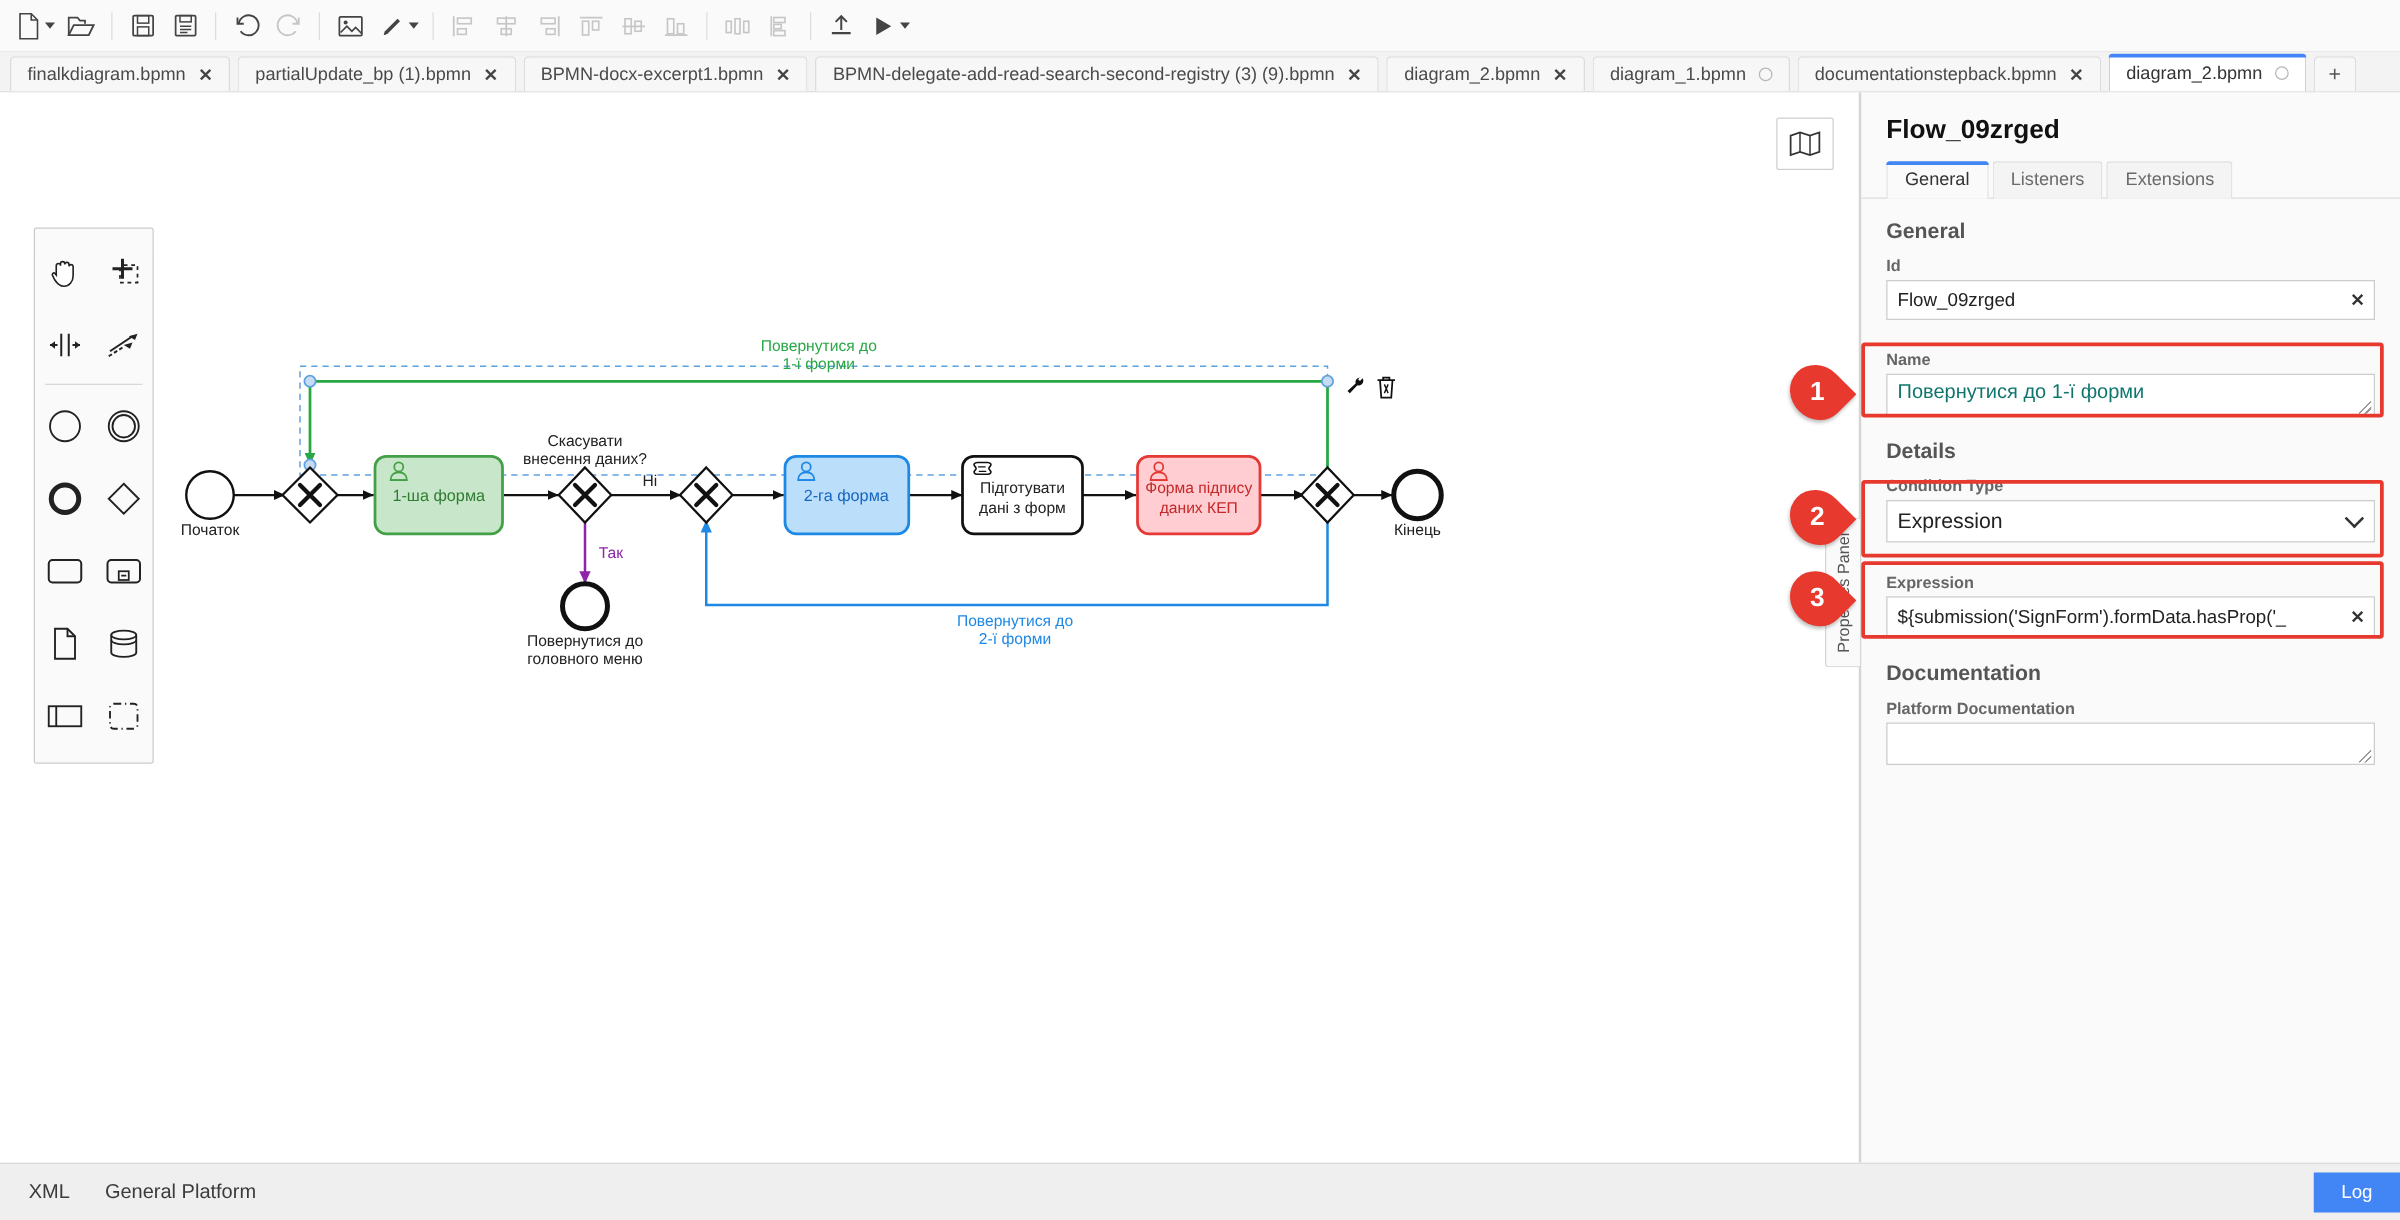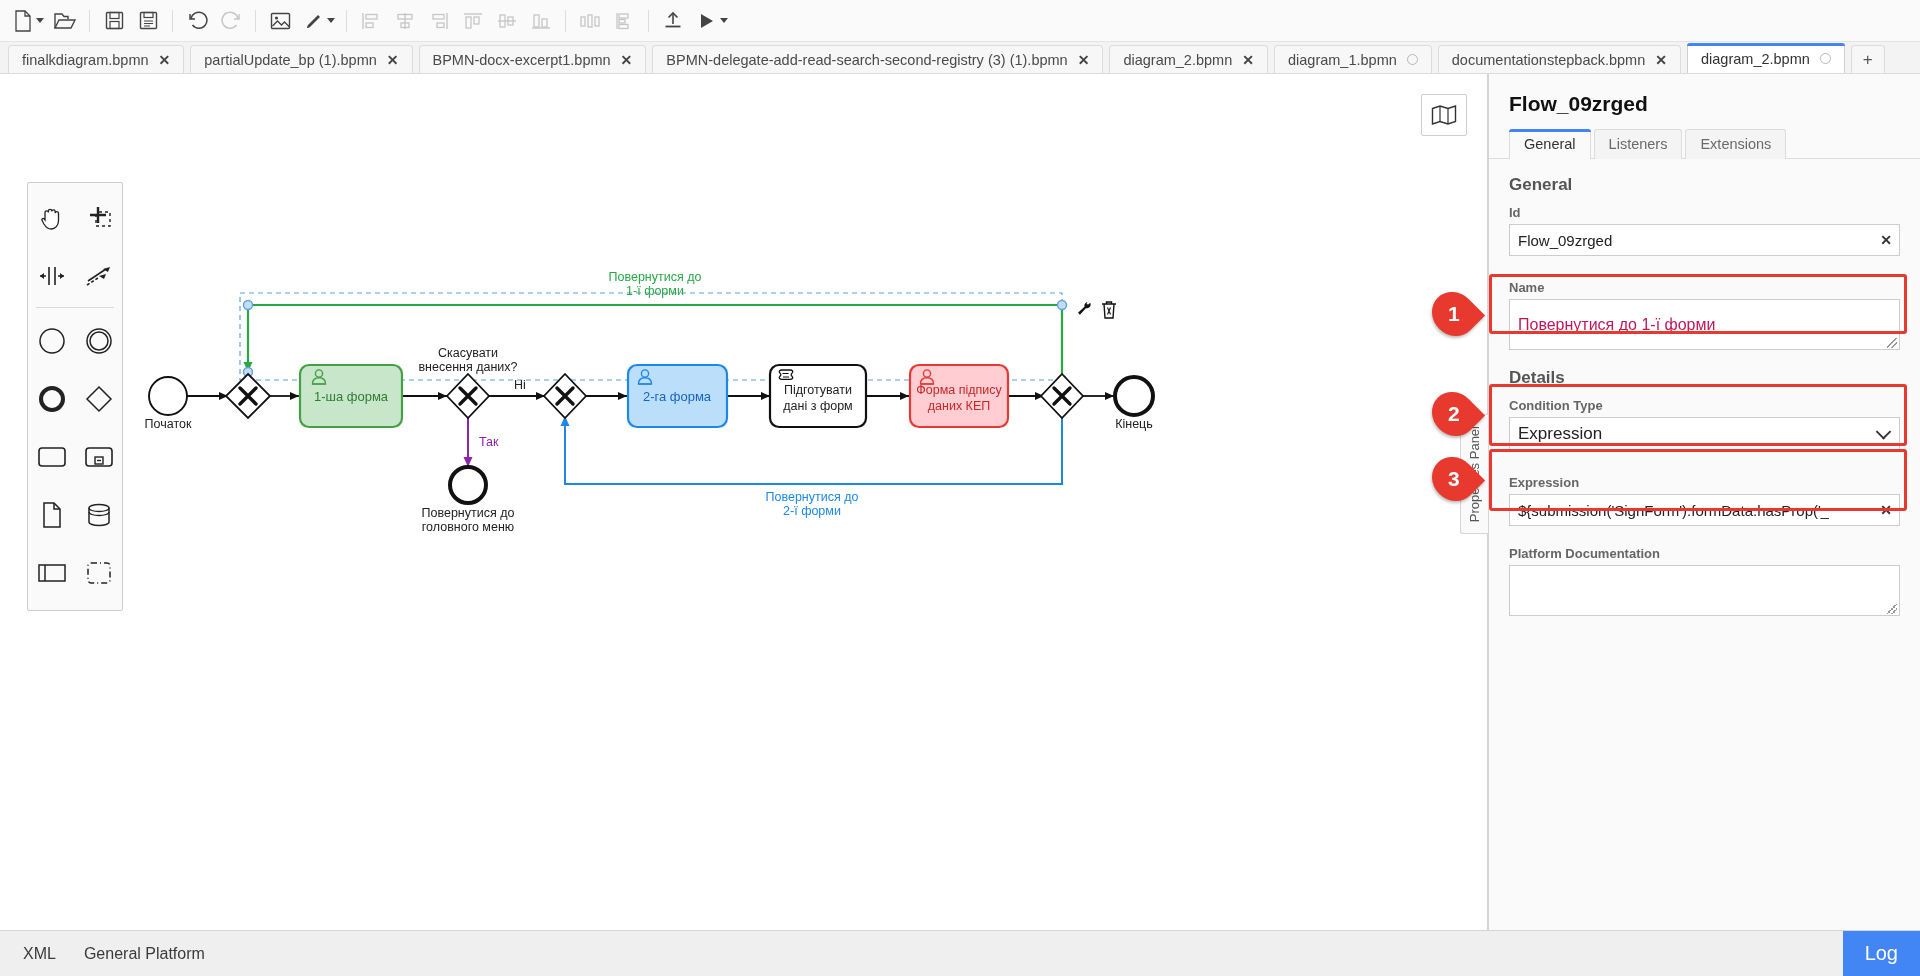--- a/index.html
+++ b/index.html
@@ -185,23 +185,23 @@
     font-family: "Liberation Sans", sans-serif;
     display: flex; align-items: center;
     position: relative;
   }
   .inp .txt { overflow: hidden; white-space: nowrap; text-overflow: clip; }
   .clear-x {
     position:absolute; right: 7px; top: 50%; transform: translateY(-50%);
     font-size: 14px; font-weight: bold; color:#333; cursor:pointer;
   }
   .textarea {
-    width:100%; height: 51px; border:1px solid #cccccc; background:#fff;
-    font-size:15px; color:#be185d; padding: 5px 8px; position: relative;
-    display:flex; align-items:center;
+    width:100%; height: 34px; border:1px solid #cccccc; background:#fff;
+    font-size:15px; color:#0f766e; padding: 5px 8px; position: relative;
+    display:flex; align-items:flex-start;
   }
   .resize-grip {
     position:absolute; right:2px; bottom:1px; width:10px; height:10px;
     background:
       linear-gradient(135deg, transparent 0 45%, #999 45% 55%, transparent 55% 100%),
       linear-gradient(135deg, transparent 0 70%, #999 70% 80%, transparent 80% 100%);
   }
   .select {
     width:100%; height: 34px; border:1px solid #cccccc; background:#fff;
     font-size:17px; color:#222; padding: 0 28px 0 8px;
@@ -233,22 +233,22 @@
   
   .statusbar {
     height: 46px; min-height:46px;
     background: #efefef; border-top: 1px solid #d5d5d5;
     display:flex; align-items:center; padding-left: 9px;
     font-size: 16px; color: #3b3b3b;
   }
   .sb-item { padding: 0 14px; cursor: pointer; }
   .sb-spacer { flex:1; }
   .sb-log {
-    background: #4285f4; color:#fff; font-size:20px;
-    height:46px; padding: 0 22px; display:flex; align-items:center; cursor:pointer;
+    background: #4285f4; color:#fff; font-size:15px;
+    height:32px; padding: 0 22px; display:flex; align-items:center; cursor:pointer;
   }
 </style>
 </head>
 <body>
 
 <div id="app">
 
   <div class="toolbar">
     <div class="tb-btn" title="New Diagram">
       <svg width="20" height="22" viewBox="0 0 20 22">
@@ -389,21 +389,21 @@
     </div>
     <div class="tab">
       <span>partialUpdate_bp (1).bpmn</span>
       <span class="tab-close">✕</span>
     </div>
     <div class="tab">
       <span>BPMN-docx-excerpt1.bpmn</span>
       <span class="tab-close">✕</span>
     </div>
     <div class="tab">
-      <span>BPMN-delegate-add-read-search-second-registry (3) (1).bpmn</span>
+      <span>BPMN-delegate-add-read-search-second-registry (3) (9).bpmn</span>
       <span class="tab-close">✕</span>
     </div>
     <div class="tab">
       <span>diagram_2.bpmn</span>
       <span class="tab-close">✕</span>
     </div>
     <div class="tab">
       <span>diagram_1.bpmn</span>
       <span class="tab-dot"></span>
     </div>
@@ -695,20 +695,21 @@
         </div>
 
         <div class="field" style="margin-bottom:20px;">
           <div class="field-label">Expression</div>
           <div class="inp">
             <span class="txt">${submission('SignForm').formData.hasProp('_</span>
             <span class="clear-x">✕</span>
           </div>
         </div>
 
+        <div class="grp-head">Documentation</div>
 
         <div class="field">
           <div class="field-label">Platform Documentation</div>
           <div class="textarea">
             <span class="txt"></span>
             <span class="resize-grip"></span>
           </div>
         </div>
       </div>
     </div>

